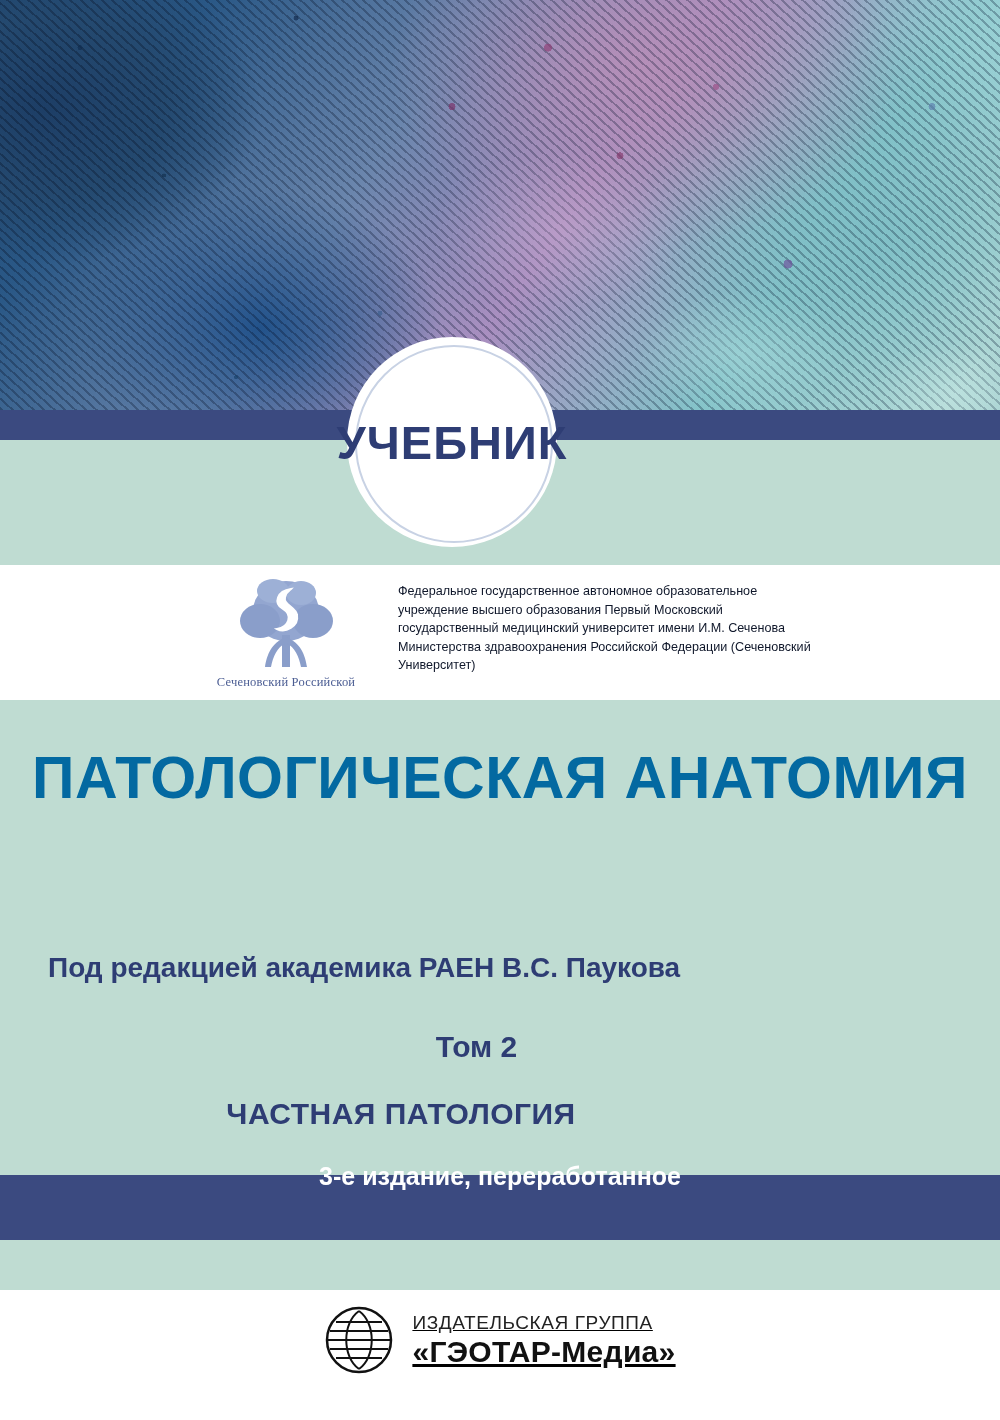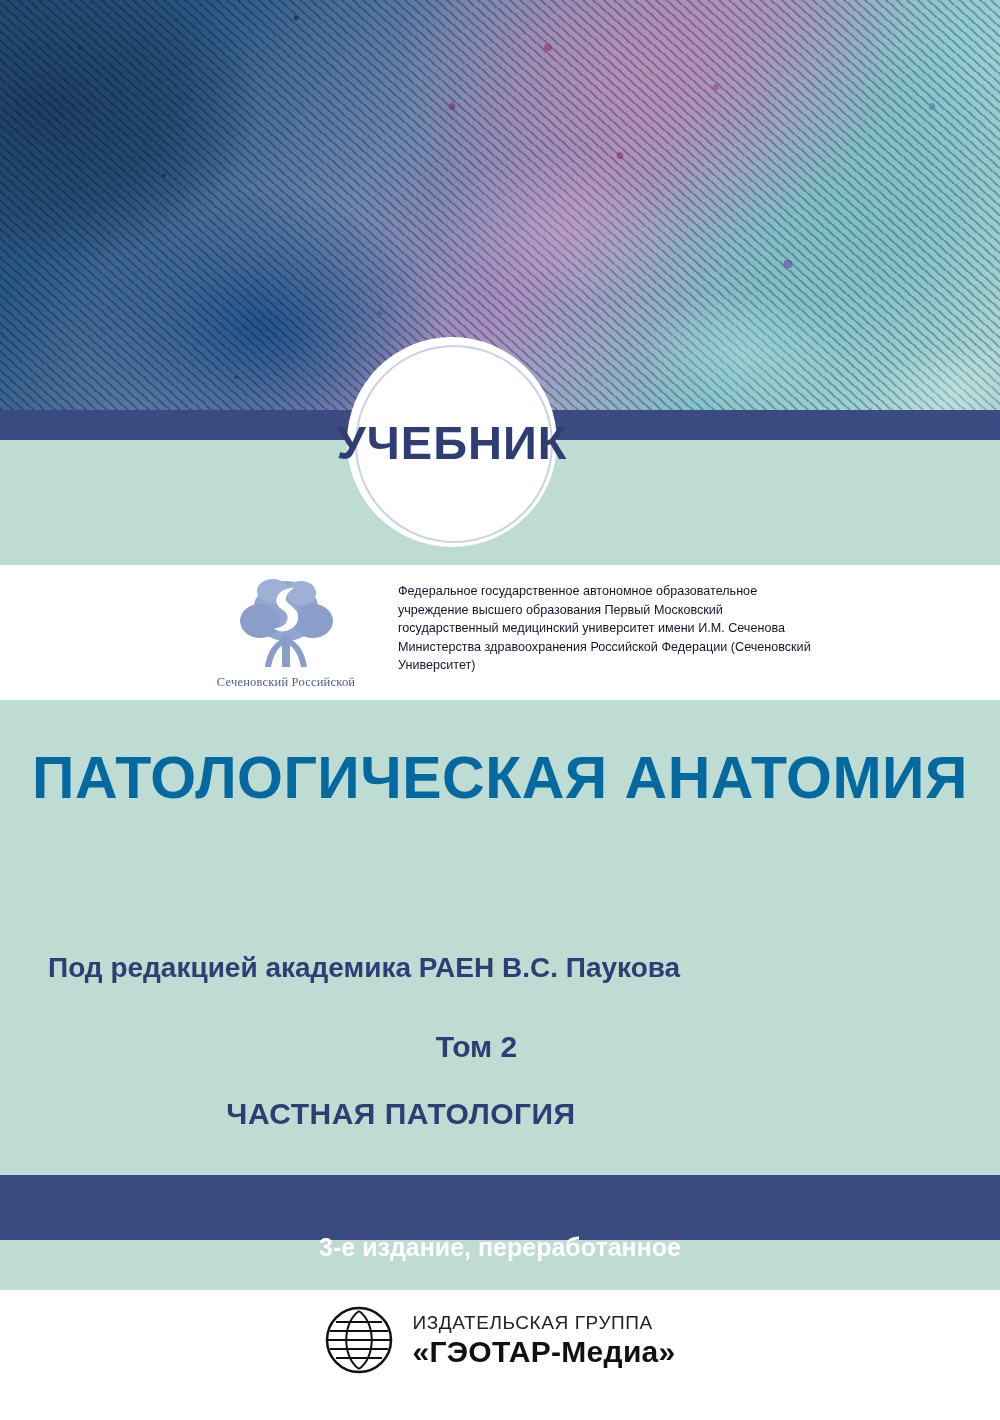--- a/index.html
+++ b/index.html
@@ -221,37 +221,38 @@
     left: 0; top: 1097px;
     width: 802px;
     text-align: center;
     color: #2e3d74;
     font-size: 30px;
     font-weight: bold;
     letter-spacing: .5px;
   }
   .edition {
     position: absolute;
-    left: 0; top: 1233px;
+    left: 0; top: 1162px;
     width: 1000px;
     text-align: center;
     color: #ffffff;
     font-size: 25px;
     font-weight: bold;
   }
 
   
   .publisher {
     position: absolute;
     left: 0; top: 1305px;
     width: 1000px;
     display: flex;
     align-items: center;
     justify-content: center;
     gap: 18px;
+    text-decoration: underline;
   }
   .pub-logo { width: 70px; height: 70px; flex: none; }
   .pub-lines { color: #1b1b1b; }
   .pub-line1 {
     font-size: 19px;
     letter-spacing: .6px;
     color: #222;
   }
   .pub-line2 {
     font-size: 30px;

